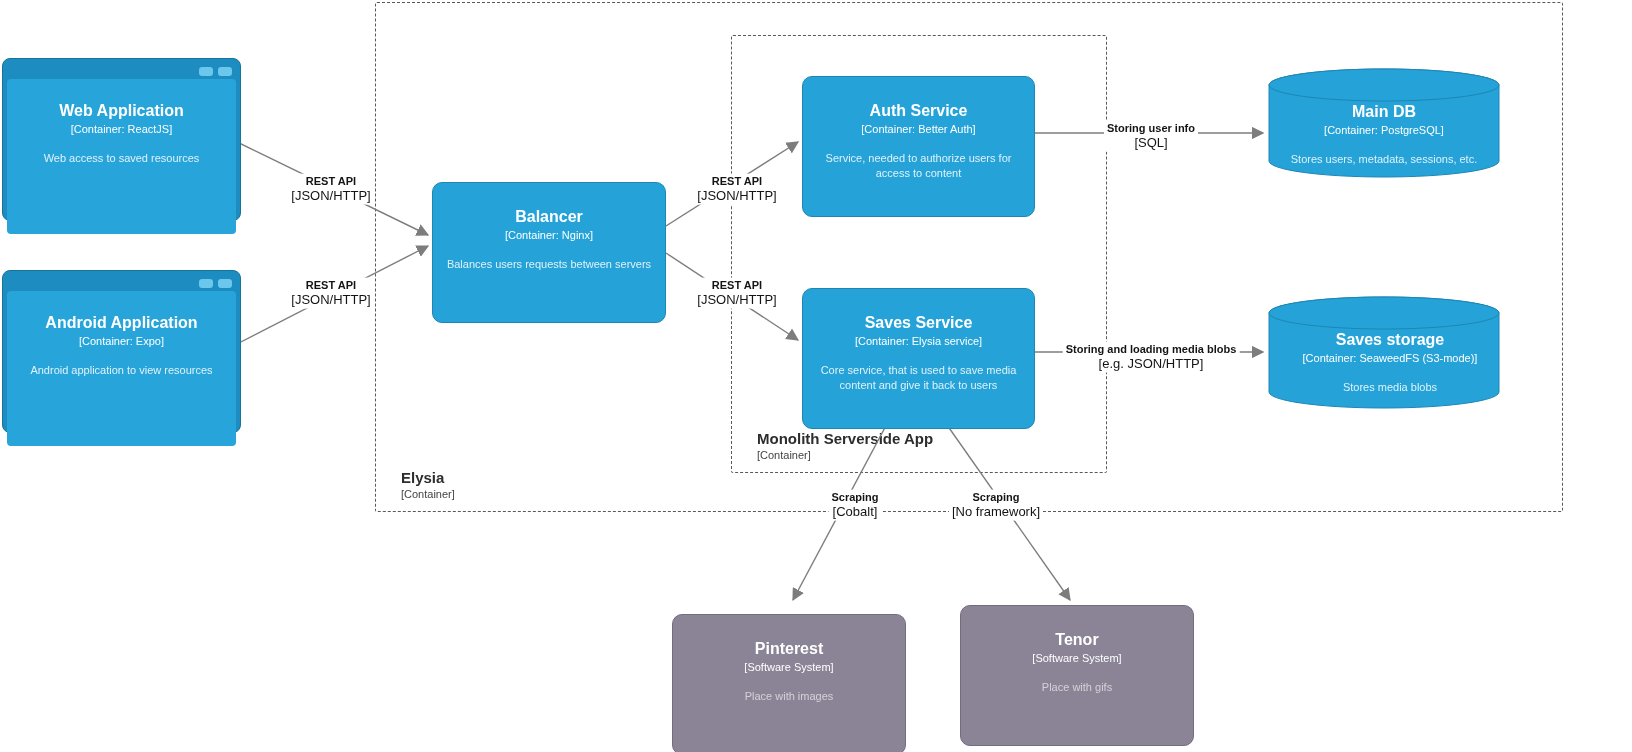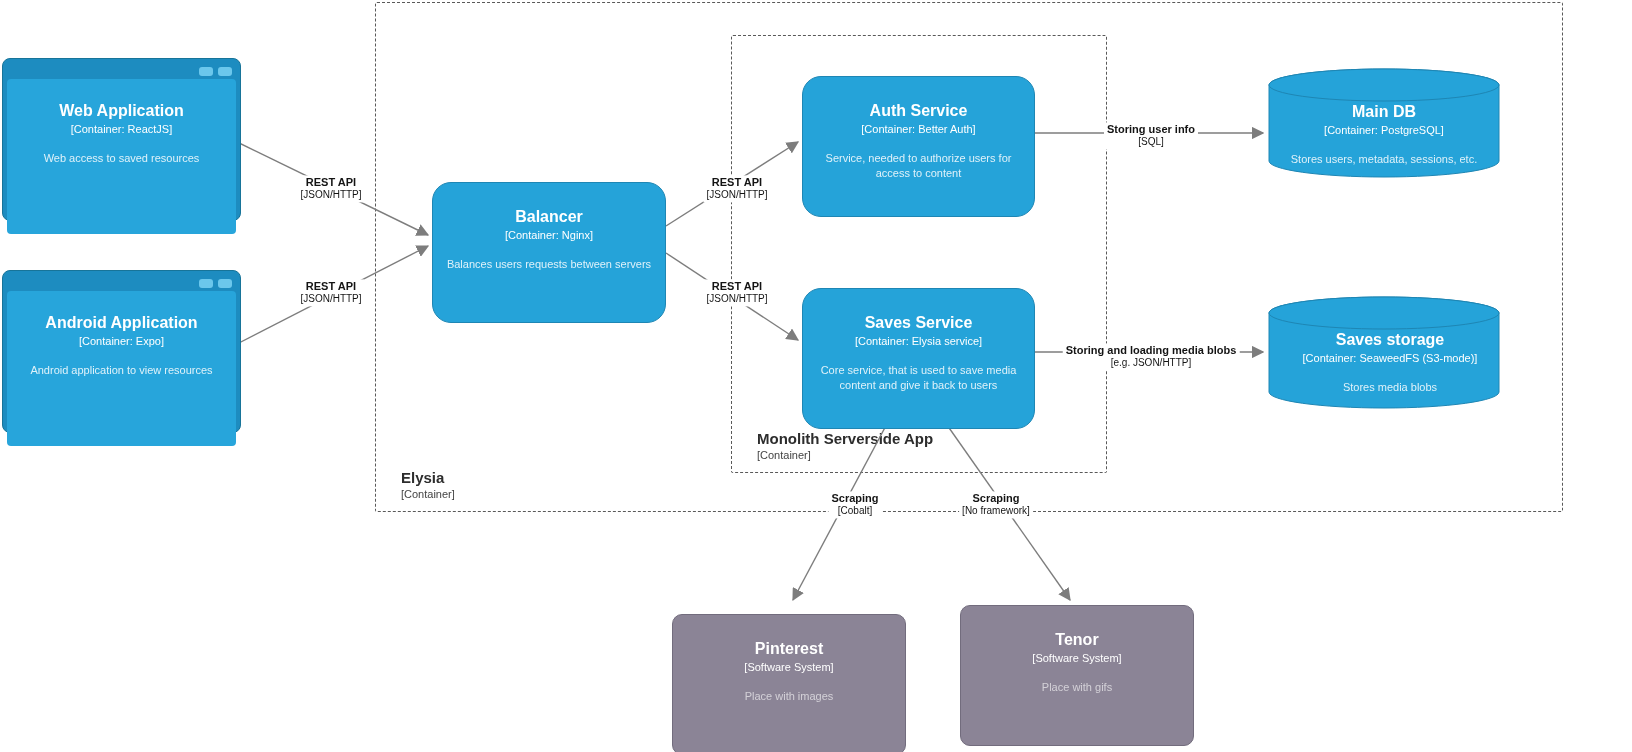--- a/index.html
+++ b/index.html
@@ -38,21 +38,21 @@
   .edge-label {
     position: absolute;
     transform: translate(-50%, -50%);
     z-index: 3;
     background: #ffffff;
     padding: 1px 3px;
     text-align: center;
     line-height: 1.2;
   }
   .edge-name { font-size: 11px; font-weight: bold; color: #141414; white-space: nowrap; }
-  .edge-tech { font-size: 10px; color: #141414; white-space: nowrap; }
+  .edge-tech { font-size: 13px; color: #141414; white-space: nowrap; }
 
   
   .node {
     position: absolute;
     z-index: 4;
     text-align: center;
     color: #ffffff;
   }
   .node-title { font-size: 16px; font-weight: bold; line-height: 1.2; }
   .node-subtitle { font-size: 11px; margin-top: 3px; line-height: 1.2; }
@@ -60,21 +60,21 @@
     font-size: 11px;
     margin-top: 15px;
     line-height: 1.3;
     padding: 0 10px;
     color: rgba(255,255,255,0.85);
   }
 
   .rect-node {
     background: #25a3d9;
     border: 1px solid #1e86b4;
-    border-radius: 19px;
+    border-radius: 10px;
     padding-top: 24px;
   }
 
   .gray-node {
     background: #8b8496;
     border: 1px solid #726c7d;
     border-radius: 10px;
     padding-top: 24px;
   }
   .gray-node .node-desc { color: rgba(255,255,255,0.62); }

